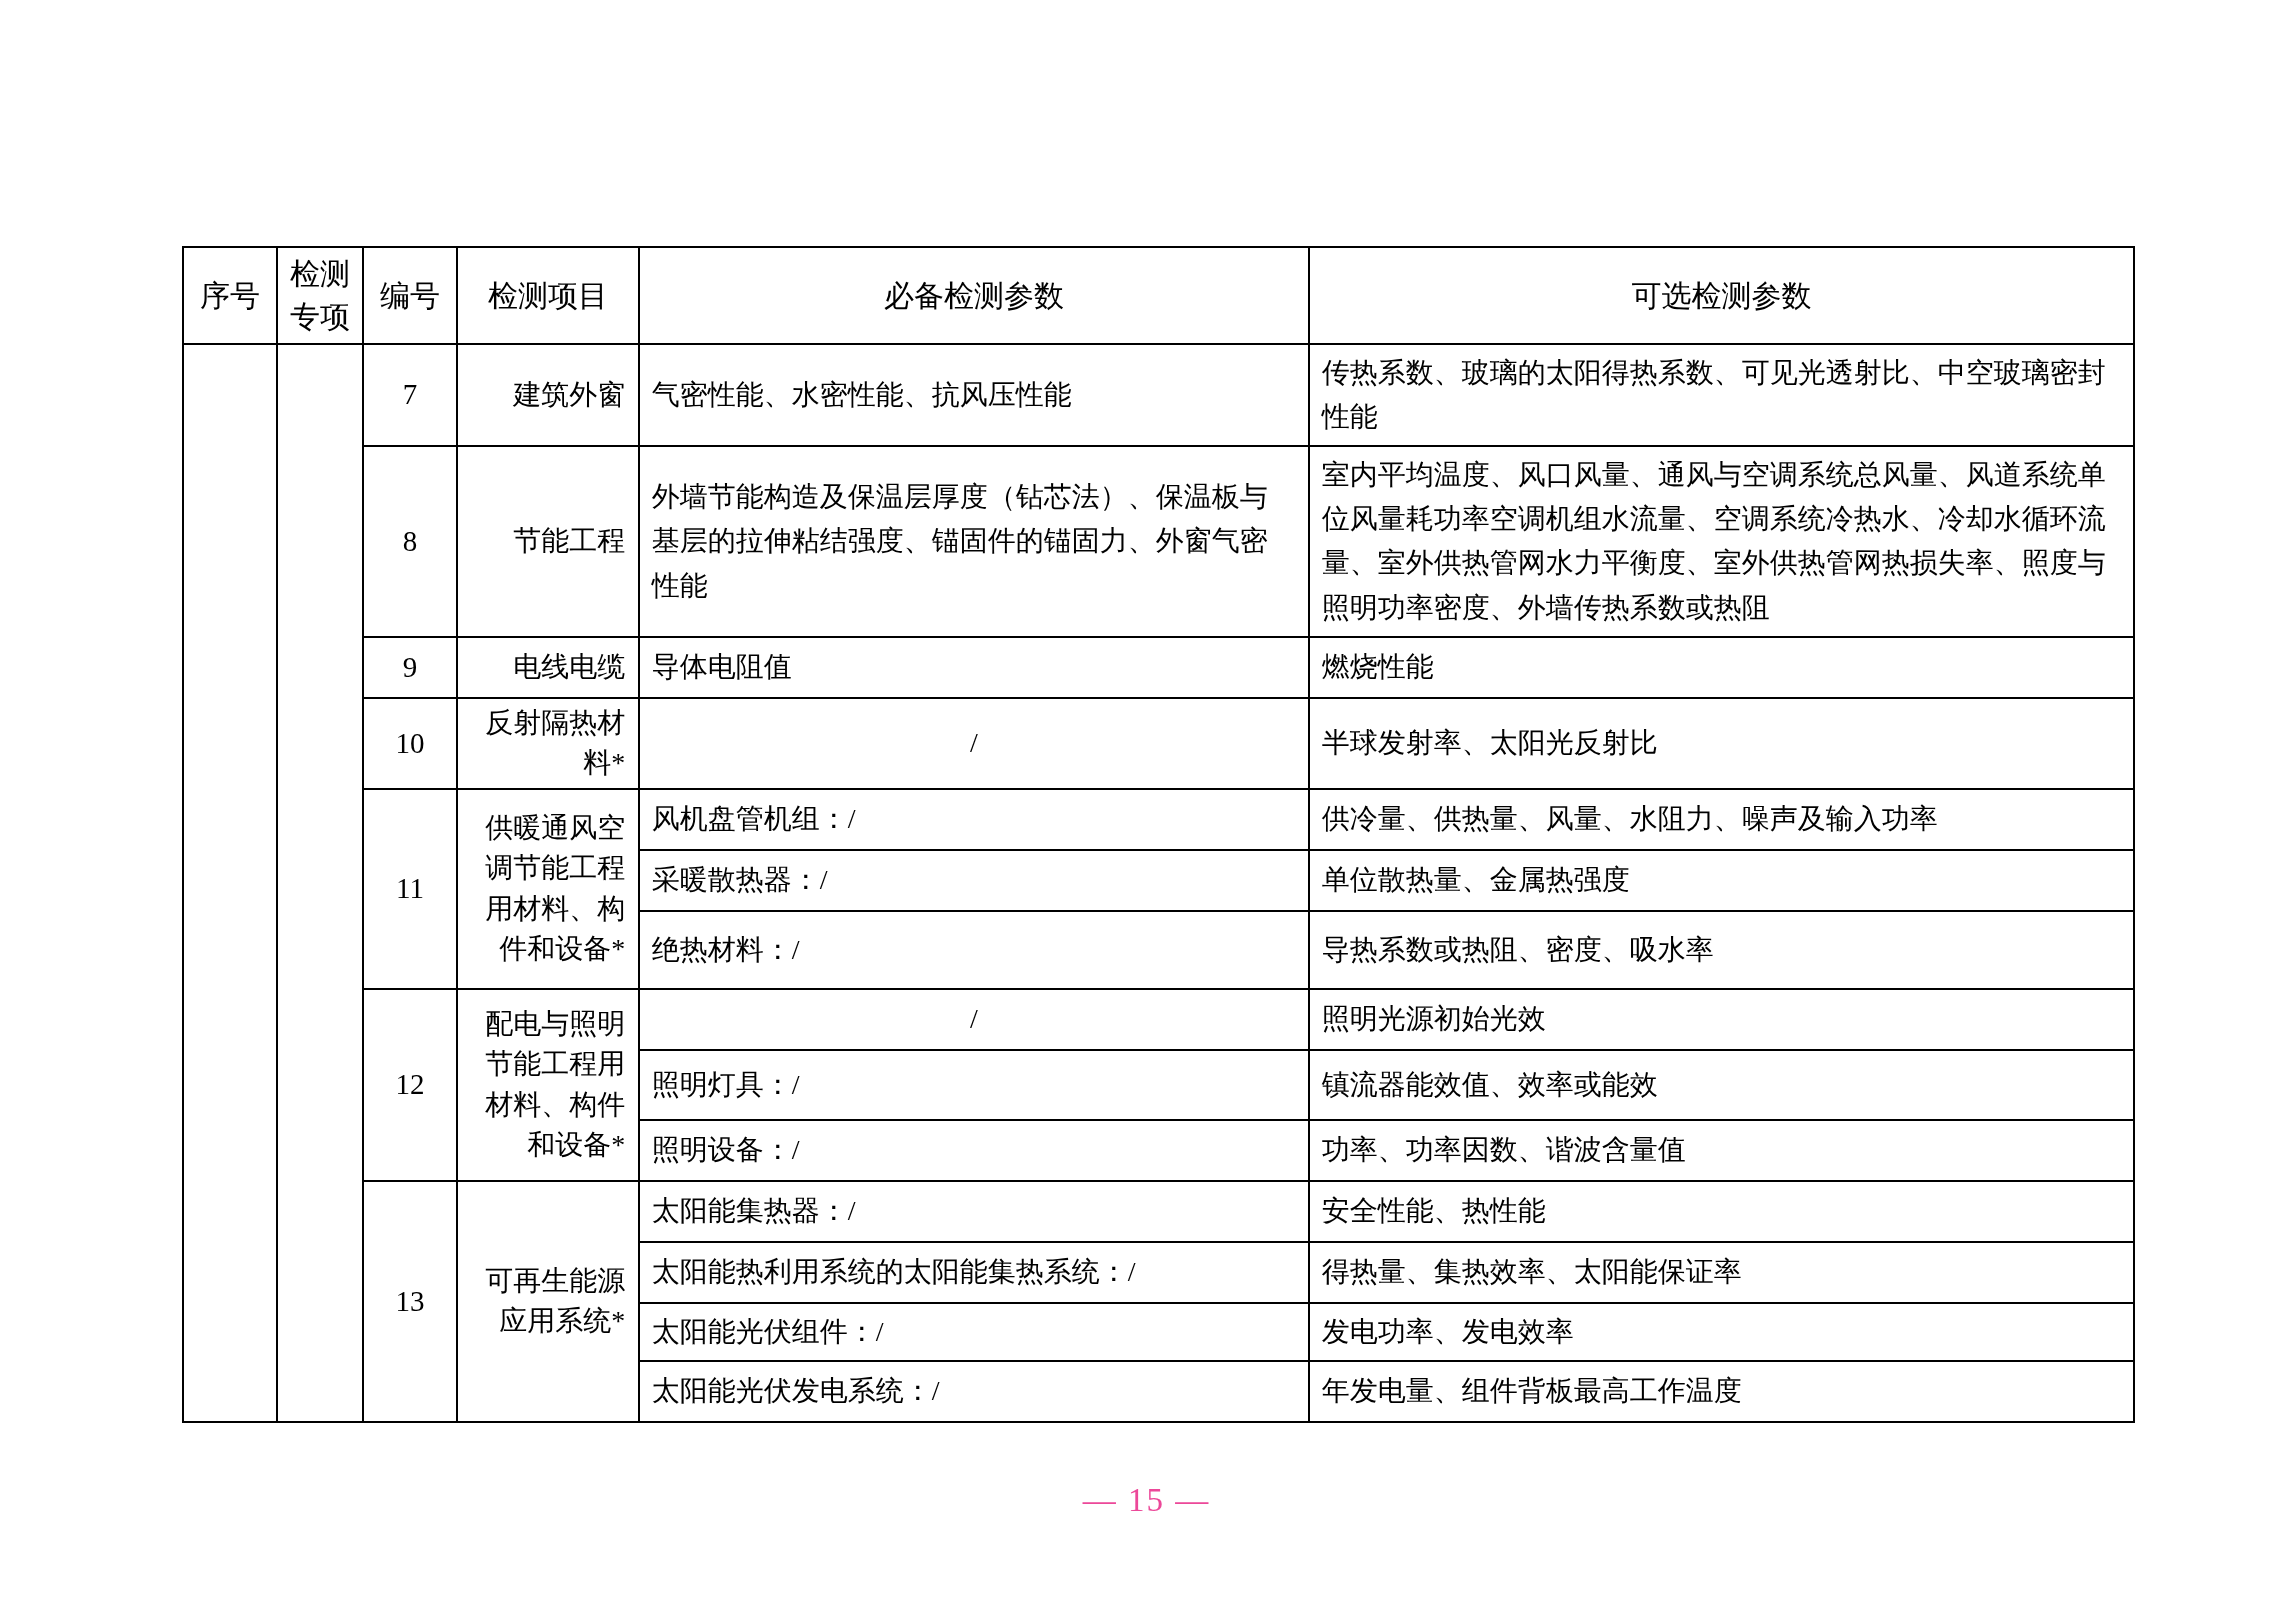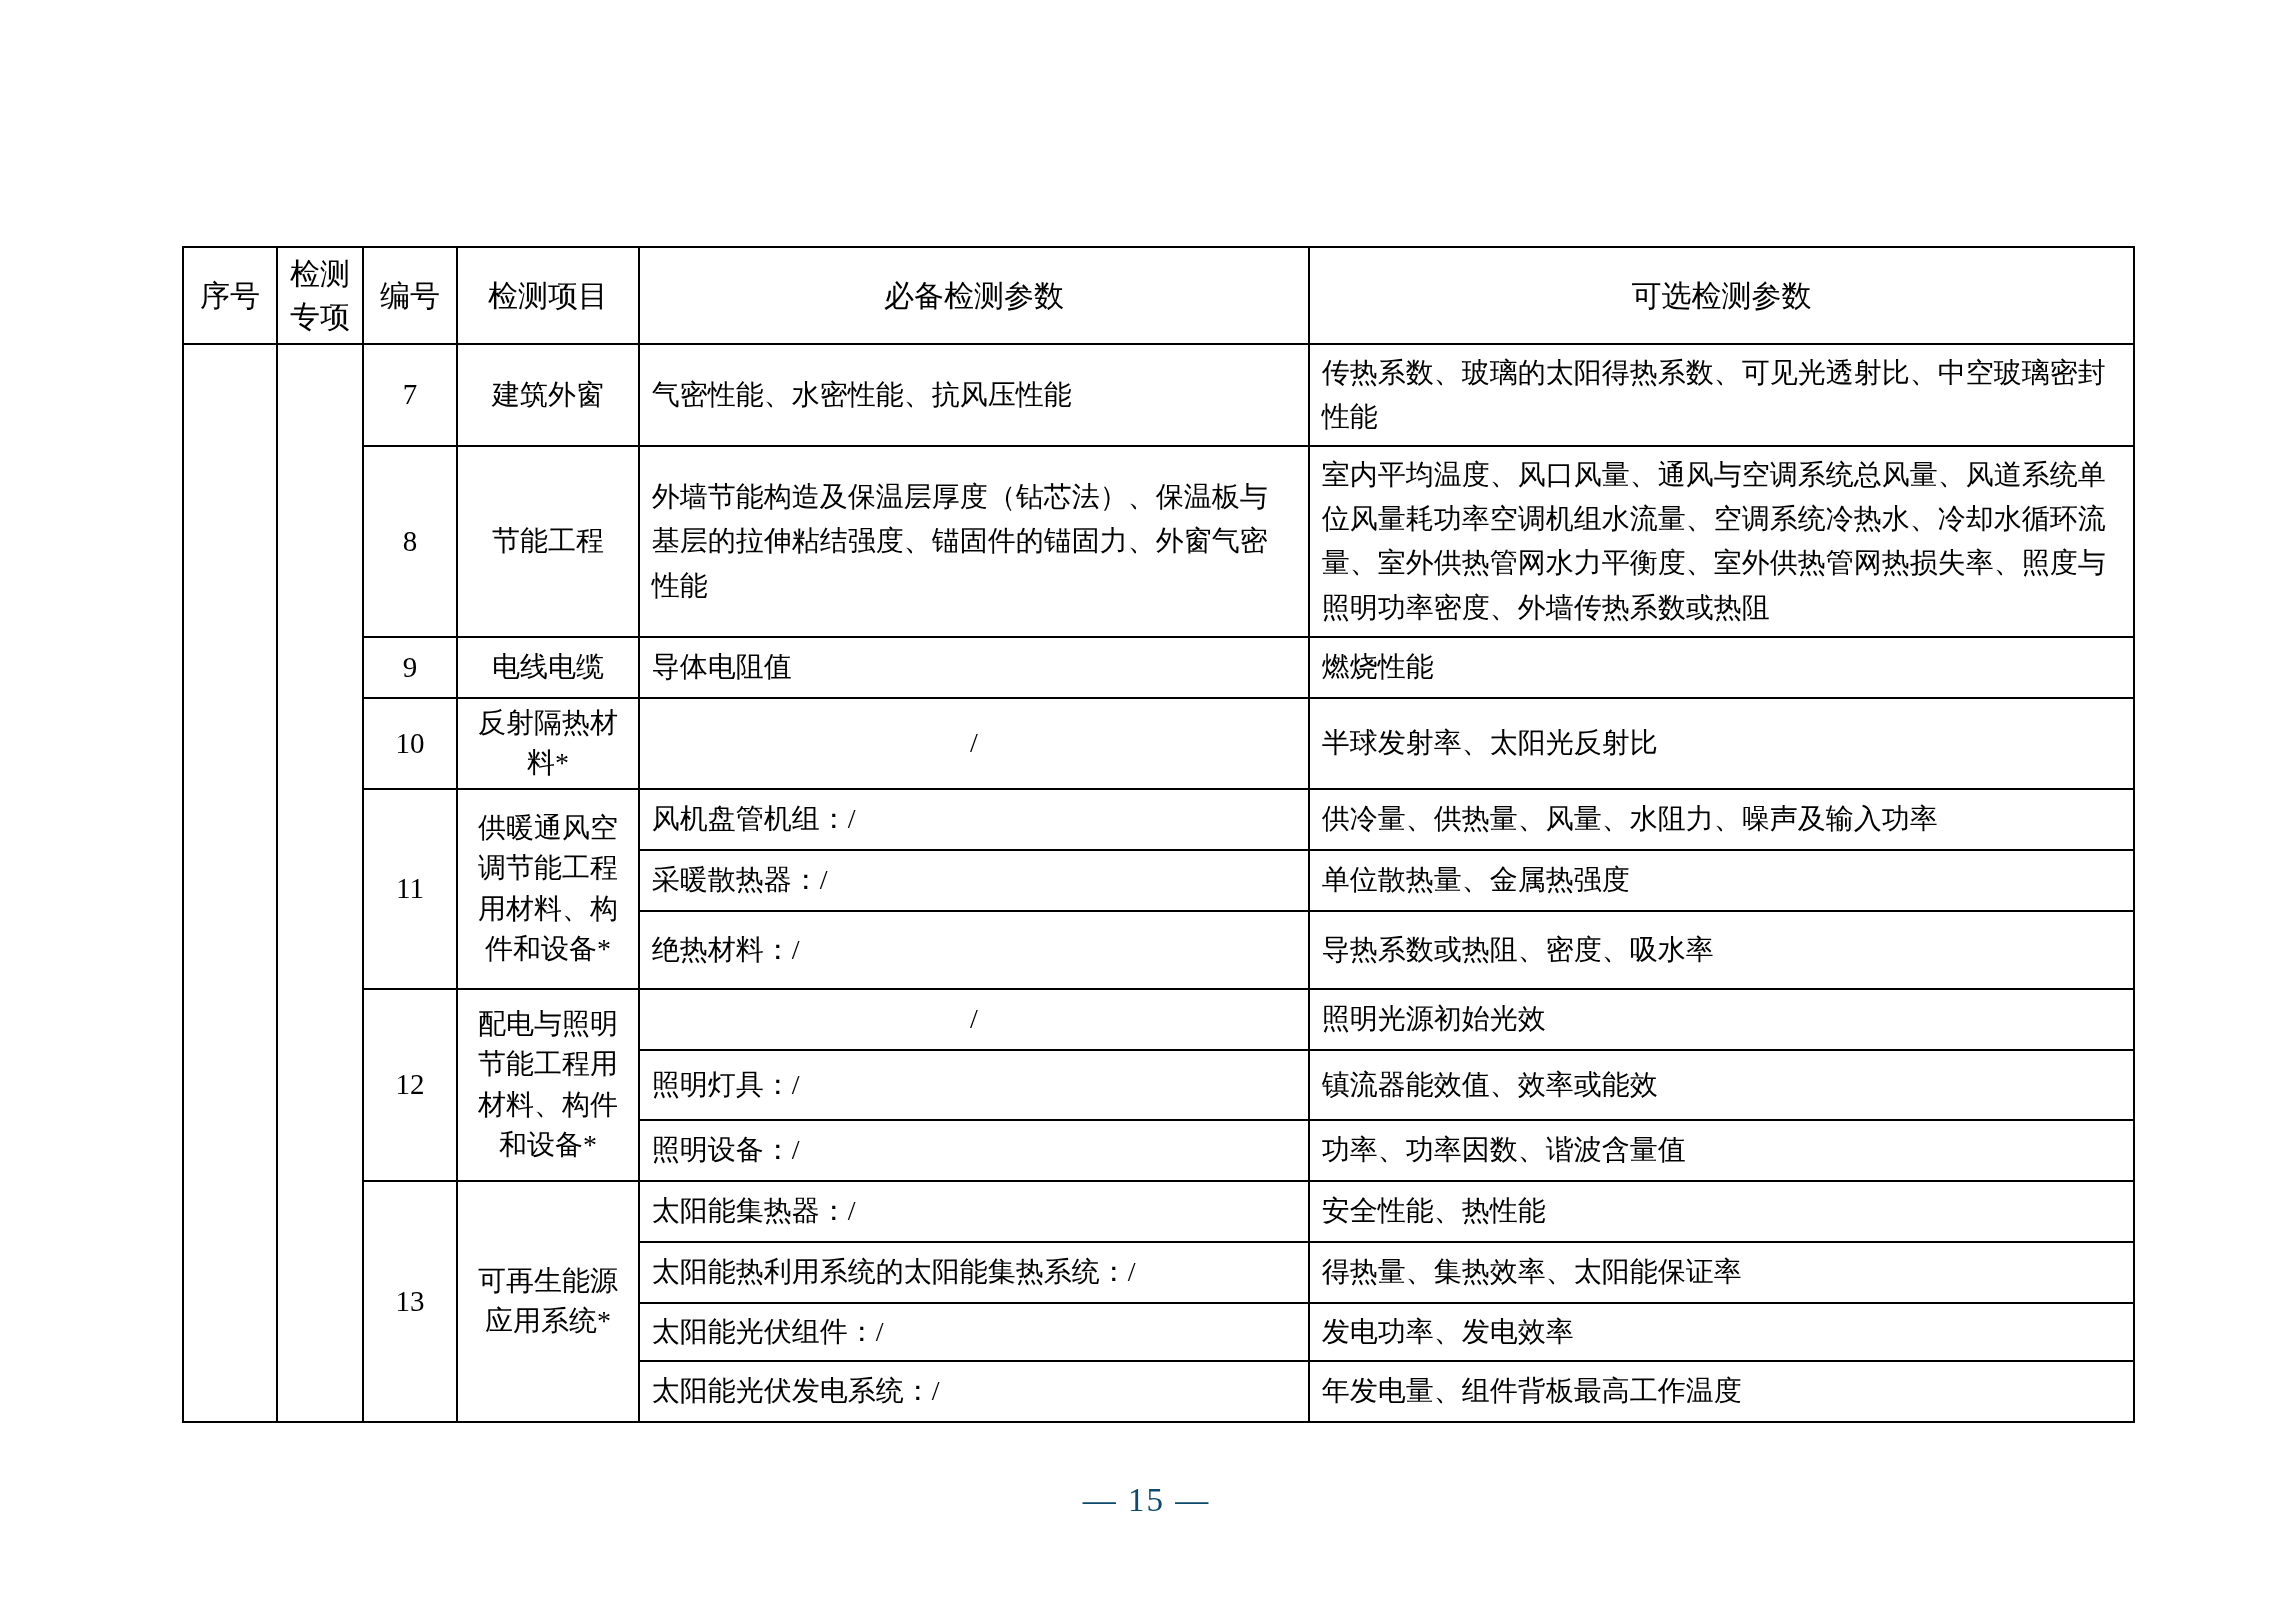--- a/index.html
+++ b/index.html
@@ -47,21 +47,21 @@
     padding: 3.9px 5.9px;
     line-height: 1.45;
   }
   td.num {
     font-size: 29px;
     text-align: center;
     padding: 2px;
   }
   td.item {
     font-size: 28px;
-    text-align: center;
+    text-align: right;
     padding: 3.9px 12.7px;
     line-height: 1.45;
   }
   td.param {
     font-size: 28px;
     text-align: left;
     padding: 5.9px 17.6px 5.9px 11.8px;
     line-height: 1.58;
   }
   td.param.center {
@@ -71,21 +71,21 @@
   td.blank { padding: 0; }
 
   .footer {
     position: absolute;
     left: 0;
     top: 1482px;
     width: 2293px;
     text-align: center;
     font-size: 33px;
     letter-spacing: 2px;
-    color: #0c4a6e;
+    color: #ec4899;
   }
 </style>
 </head>
 <body>
 
 <div class="page">
 
   <table class="spec">
     <colgroup>
       <col class="c-serial">

